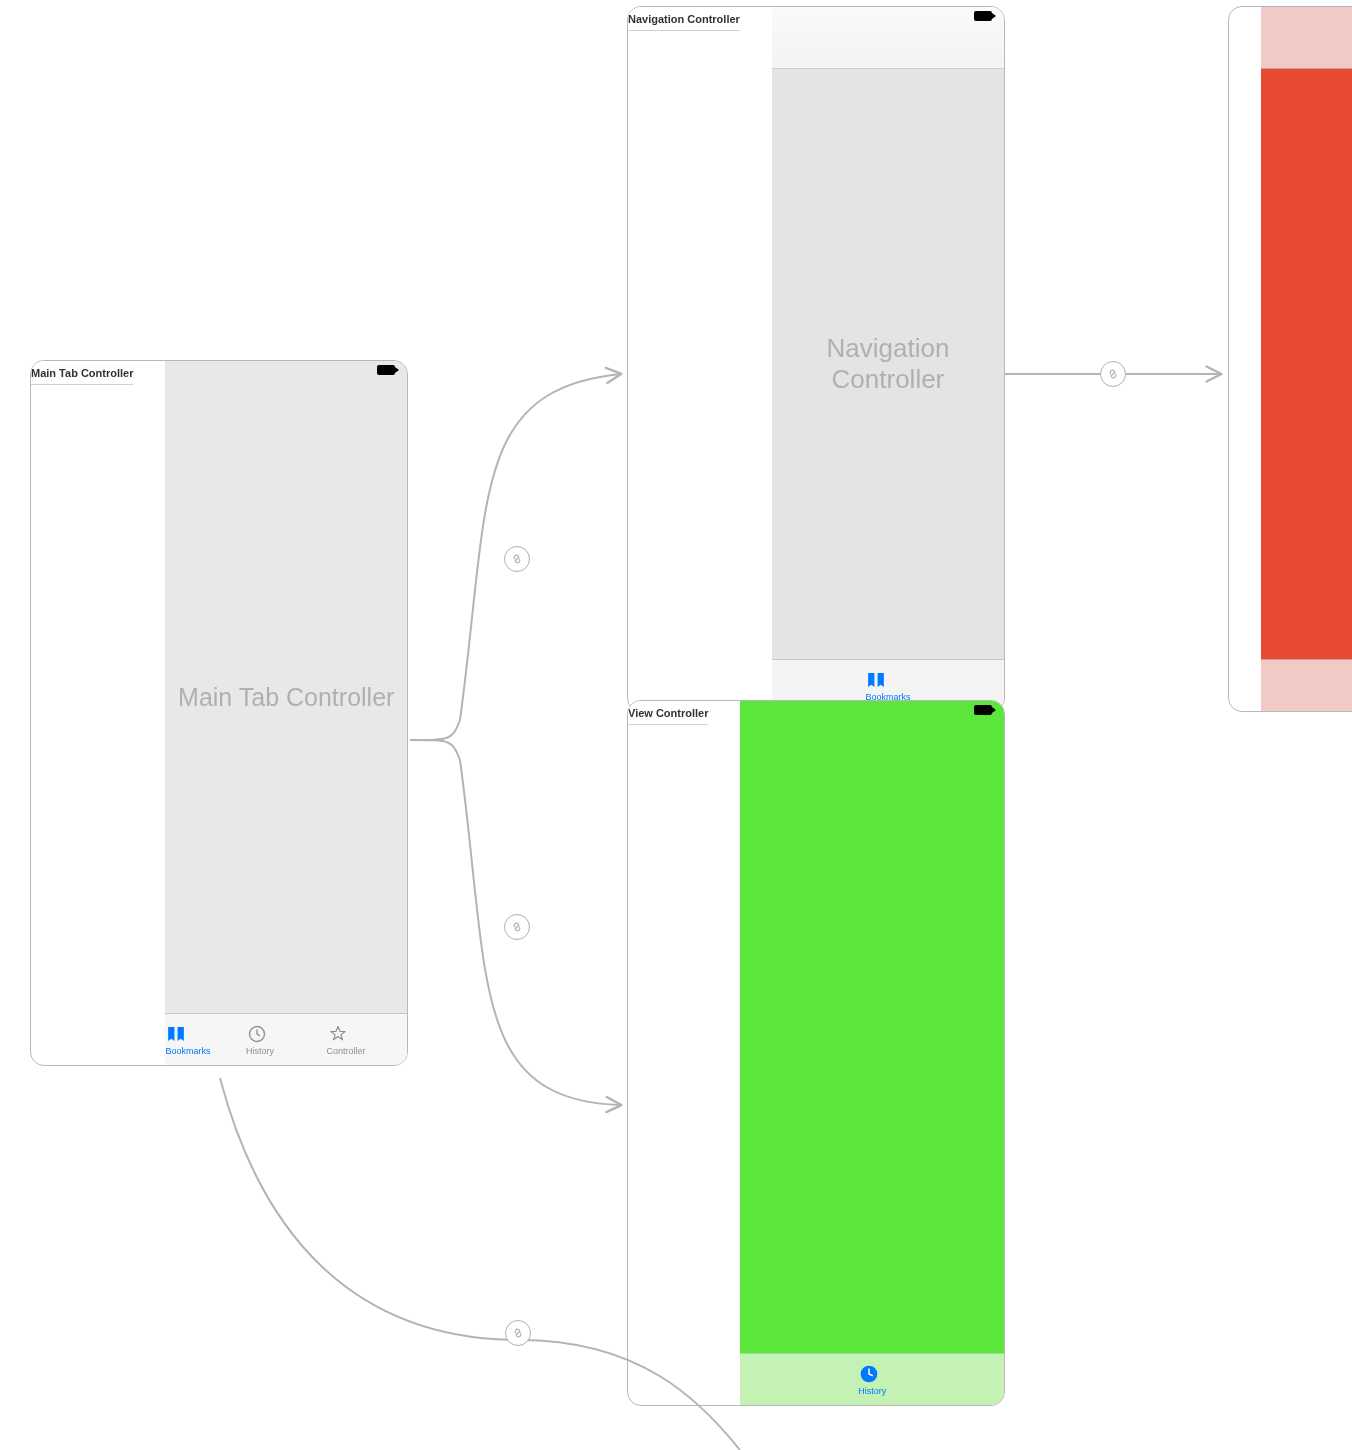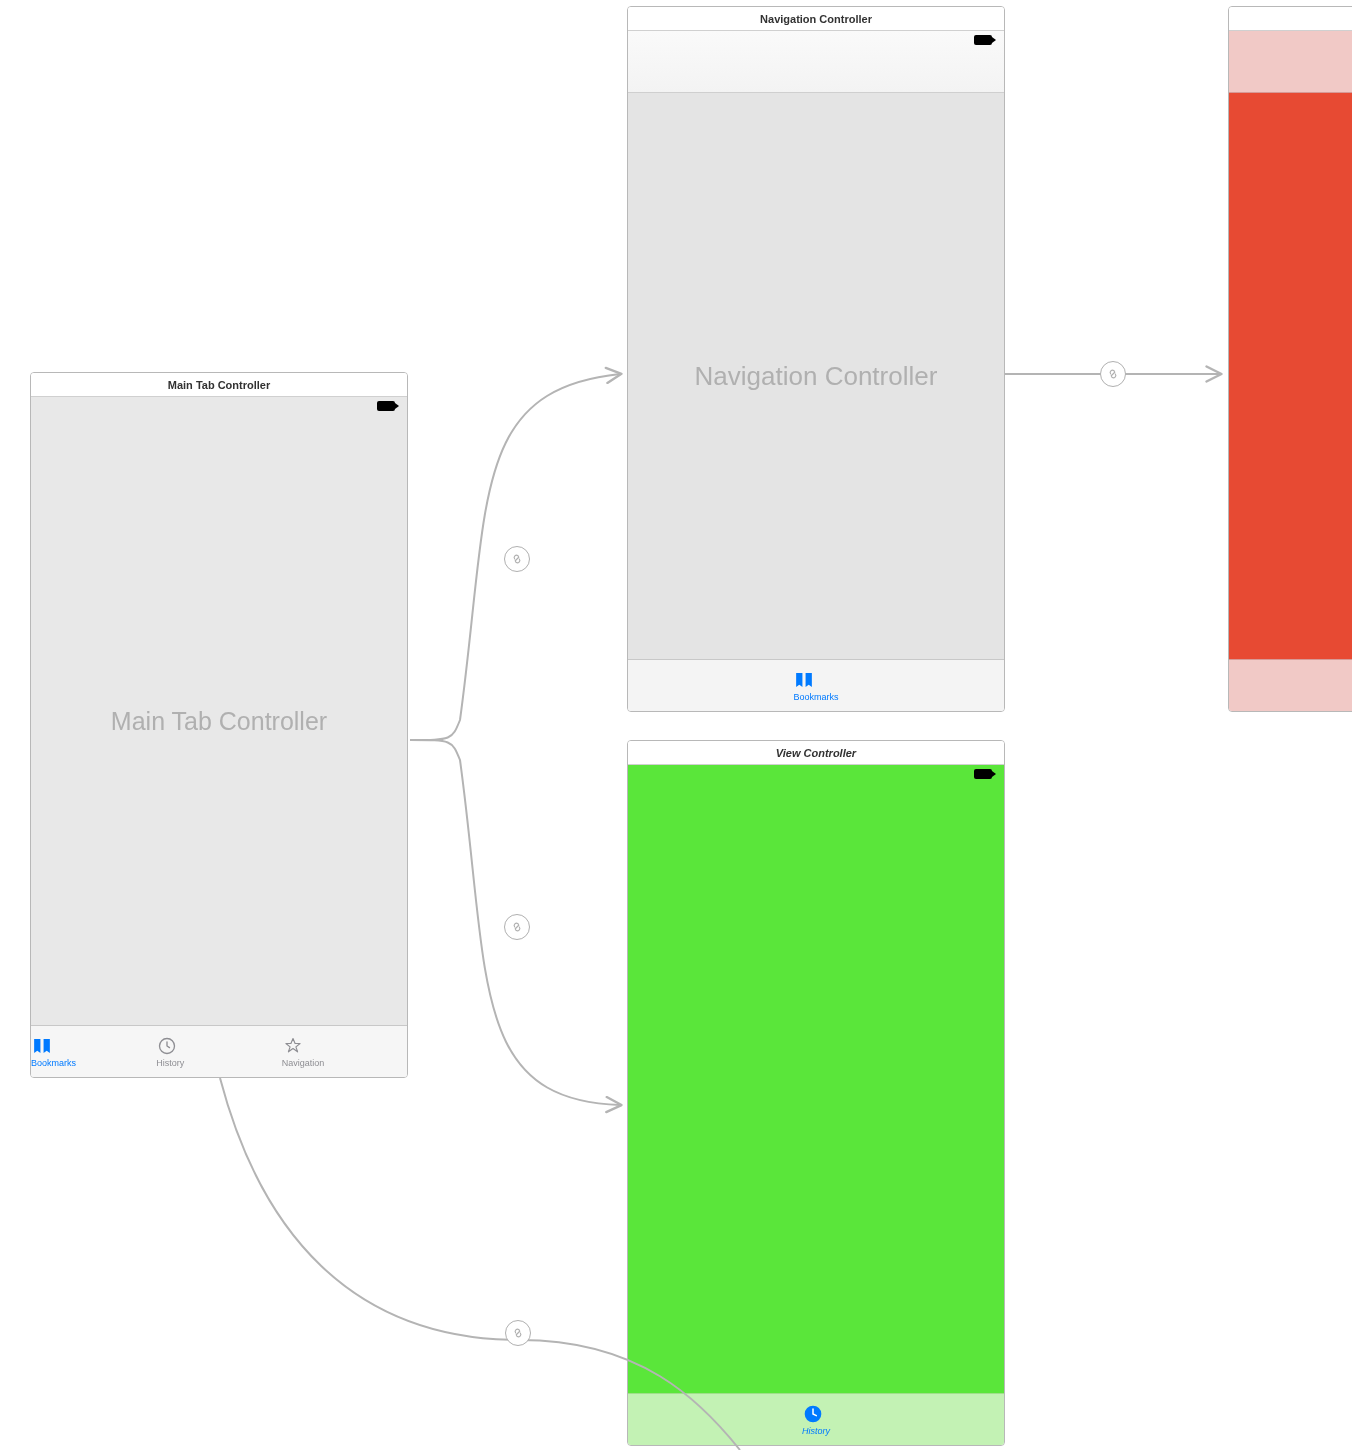--- a/index.html
+++ b/index.html
@@ -1,25 +1,25 @@
 <!DOCTYPE html>
 <html><head>
 <meta charset="utf-8">
 <style>
   * { box-sizing: border-box; margin: 0; padding: 0; }
   html, body { width: 1352px; height: 1450px; background: #ffffff; font-family: -apple-system, "Helvetica Neue", Helvetica, Arial, sans-serif; position: relative; overflow: hidden; }
 
   .scene {
     position: absolute;
     border: 1px solid #b8b8b8;
-    border-radius: 4px;
+    border-radius: 14px;
     background: #ffffff;
     display: flex;
-    flex-direction: column;
     overflow: hidden;
+    gap: 32px;
   }
   .scene-title-bar {
     height: 24px;
     display: flex;
     align-items: center;
     justify-content: center;
     font-size: 11px;
     font-weight: 600;
     color: #323232;
     border-bottom: 1px solid #d0d0d0;
@@ -166,21 +166,21 @@
   <svg class="segue-link-icon" viewBox="0 0 24 24">
       <path d="M9 15l6-6M8 12a4 4 0 015.6-5.6l1 1M16 12a4 4 0 01-5.6 5.6l-1-1" fill="none" stroke="#b0b0b0" stroke-width="2" stroke-linecap="round"></path>
     </svg>
 </div>
 <div class="segue-node" style="left:1100px; top:361px;">
   <svg class="segue-link-icon" viewBox="0 0 24 24">
       <path d="M9 15l6-6M8 12a4 4 0 015.6-5.6l1 1M16 12a4 4 0 01-5.6 5.6l-1-1" fill="none" stroke="#b0b0b0" stroke-width="2" stroke-linecap="round"></path>
     </svg>
 </div>
 
-<div class="scene" style="left:30px; top:372px; width:378px; height:706px;">
+<div class="scene" style="left:30px; top:360px; width:378px; height:706px;">
   <div class="scene-title-bar">
     <span>Main Tab Controller</span>
   </div>
   <div class="scene-body" style="background:#e8e8e8;">
     <div class="status-bar">
       <div class="battery">
         <div class="battery-body"></div>
           <div class="battery-cap"></div>
       </div>
     </div>
@@ -204,21 +204,21 @@
             </svg>
         </span>
         <span>History</span>
       </div>
       <div class="tab-item inactive">
         <span class="tab-icon">
           <svg viewBox="0 0 24 24" width="20" height="20">
               <path d="M12 3l2.5 6h6l-5 4 2 6-5.5-4-5.5 4 2-6-5-4h6z" fill="none" stroke="#8e8e93" stroke-width="1.4" stroke-linejoin="round"></path>
             </svg>
         </span>
-        <span>Navigation</span>
+        <span>Controller</span>
       </div>
     </div>
   </div>
 </div>
 
 <div class="scene" style="left:627px; top:6px; width:378px; height:706px;">
   <div class="scene-title-bar">
     <span>Navigation Controller</span>
   </div>
   <div class="scene-body">
@@ -239,21 +239,21 @@
           <svg viewBox="0 0 28 24" width="26" height="20">
               <path d="M4 3h8v18l-4-3-4 3zM16 3h8v18l-4-3-4 3z" fill="#007aff"></path>
             </svg>
         </span>
         <span>Bookmarks</span>
       </div>
     </div>
   </div>
 </div>
 
-<div class="scene" style="left:627px; top:740px; width:378px; height:706px;font-style:italic;">
+<div class="scene" style="left:627px; top:700px; width:378px; height:706px;">
   <div class="scene-title-bar">
     <span>View Controller</span>
   </div>
   <div class="scene-body">
     <div class="green-content">
       <div class="status-bar">
         <div class="battery">
           <div class="battery-body"></div>
             <div class="battery-cap"></div>
         </div>

